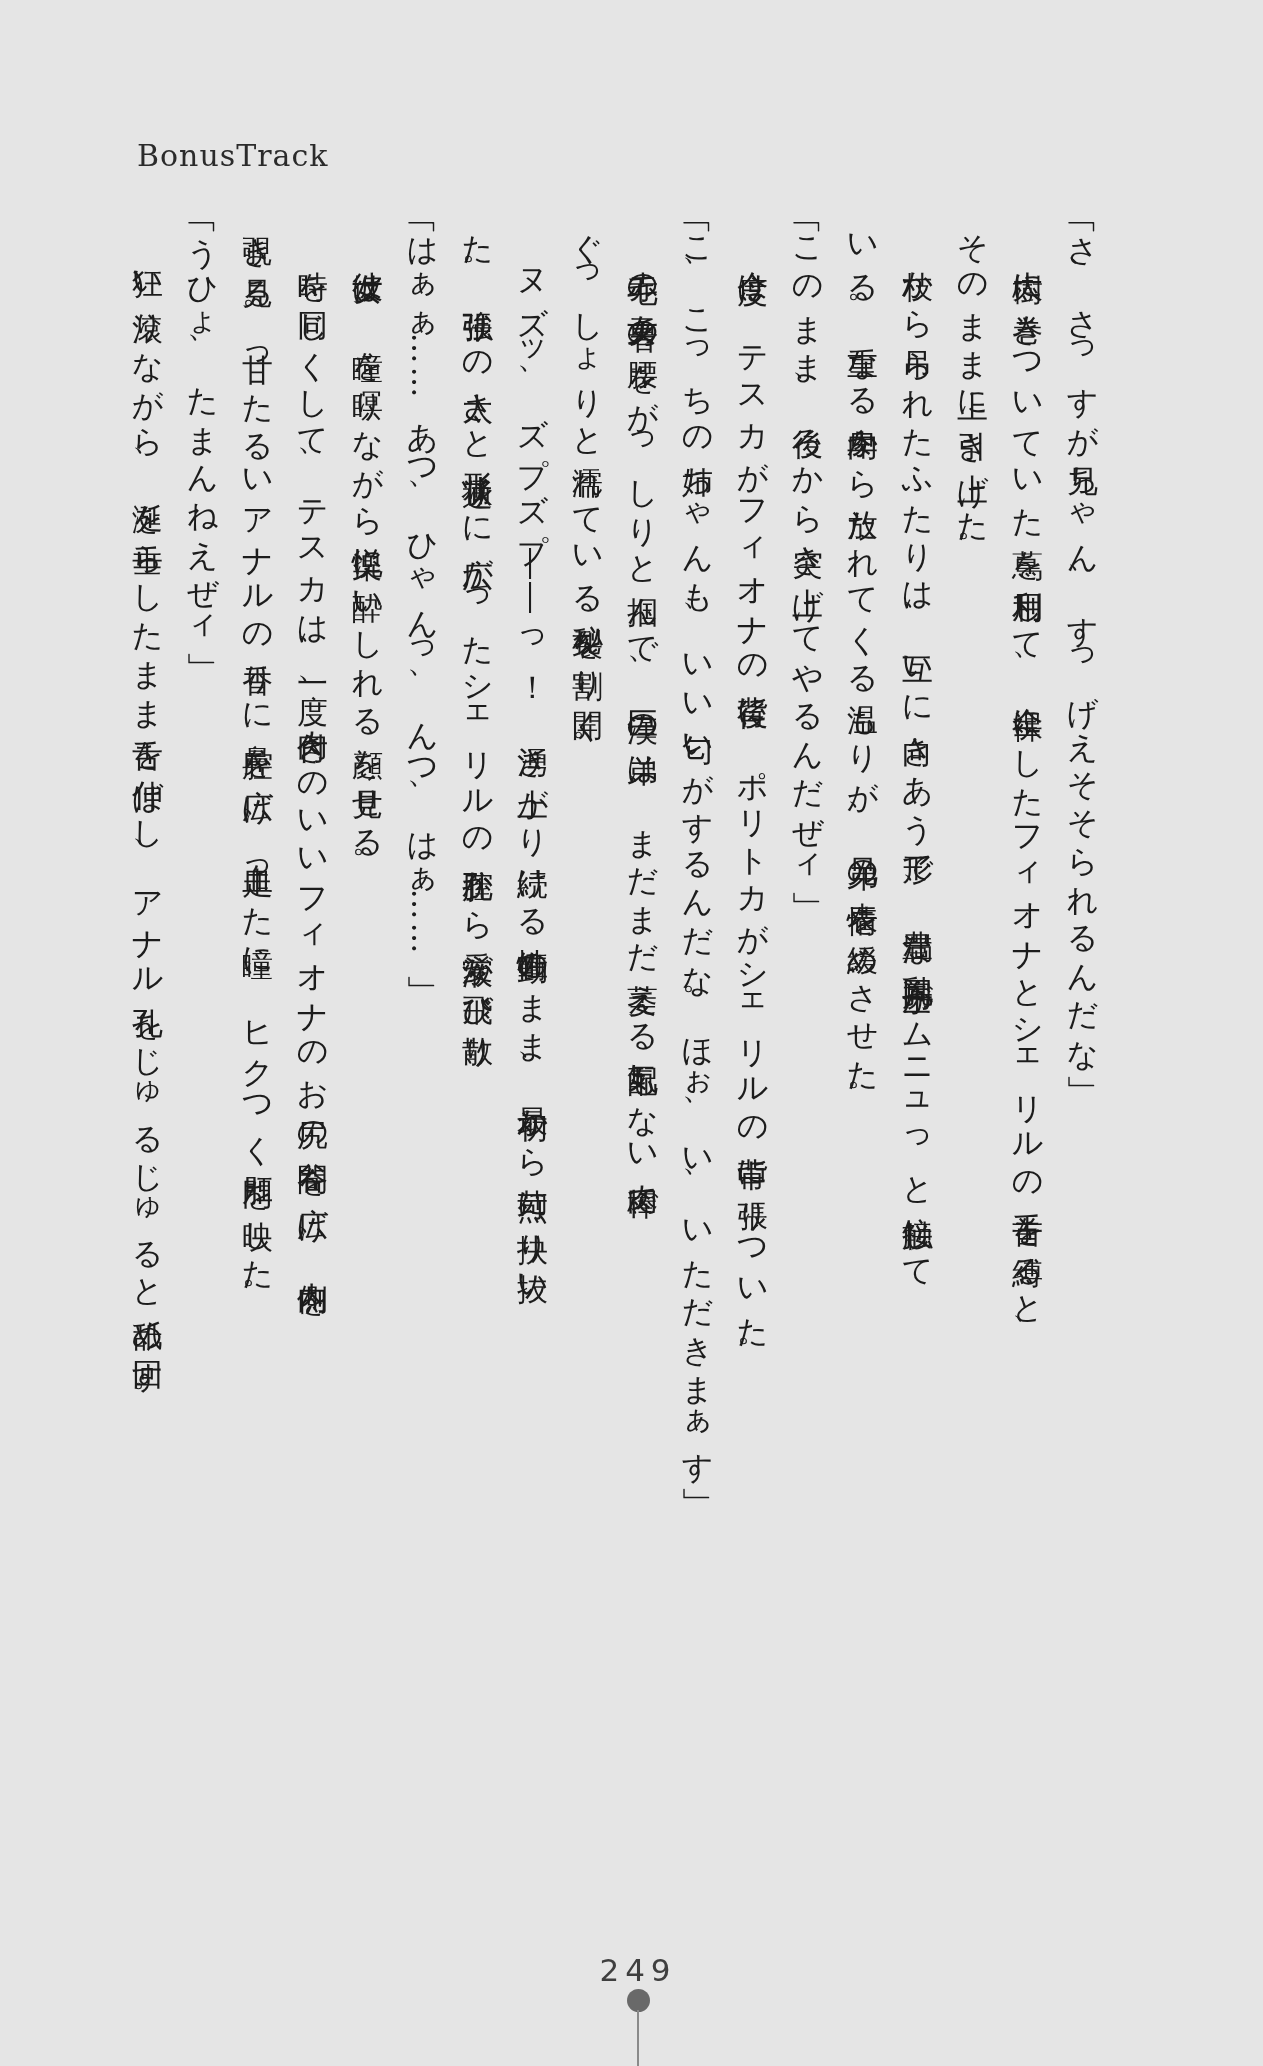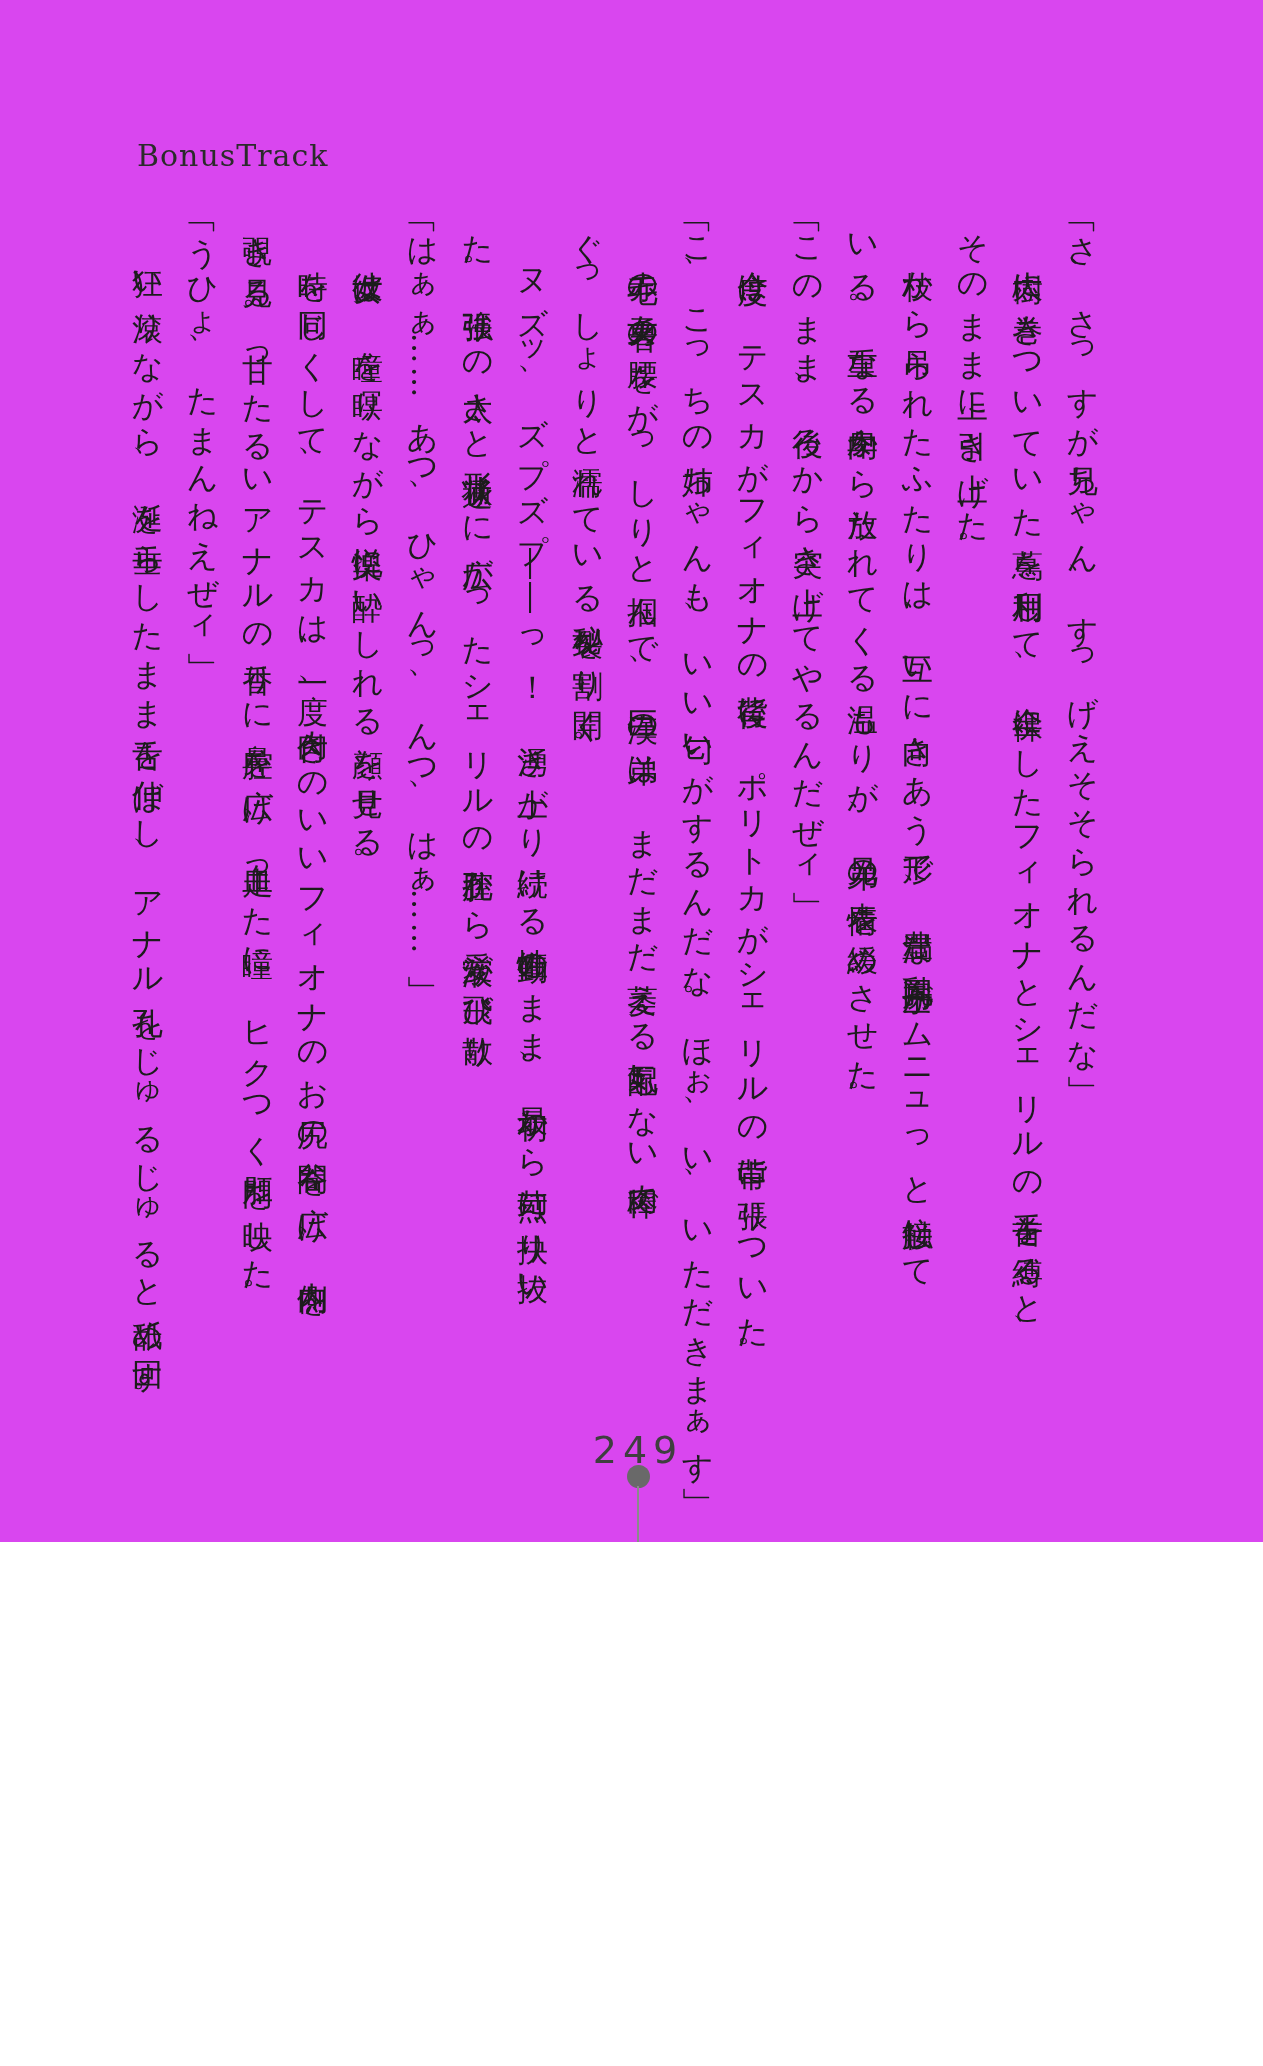--- a/index.html
+++ b/index.html
@@ -5,22 +5,22 @@
   * { margin: 0; padding: 0; box-sizing: border-box; }
   html, body { width: 1263px; height: 2066px; }
   body {
     background: #ffffff;
     font-family: "DejaVu Serif", "Liberation Serif", serif;
     overflow: hidden;
   }
   .page {
     position: relative;
     width: 1263px;
-    height: 1542px;
-    background: #d946ef;
+    height: 2066px;
+    background: #e5e5e5;
   }
   .running-header {
     position: absolute;
     left: 137px;
     top: 138px;
     font-size: 30px;
     letter-spacing: 1px;
     color: #2b2b2b;
     font-family: "DejaVu Serif", "Liberation Serif", serif;
   }
@@ -52,21 +52,21 @@
     height: 110px;
   }
   .page-number {
     position: absolute;
     left: 13px;
     right: 0;
     top: -4px;
     text-align: center;
     font-family: "DejaVu Sans", "Liberation Sans", sans-serif;
     font-weight: 400;
-    font-size: 38px;
+    font-size: 31px;
     letter-spacing: 6px;
     color: #3f3f3f;
   }
   .footer-dot {
     position: absolute;
     left: 627px;
     top: 33px;
     width: 23px;
     height: 23px;
     border-radius: 50%;

